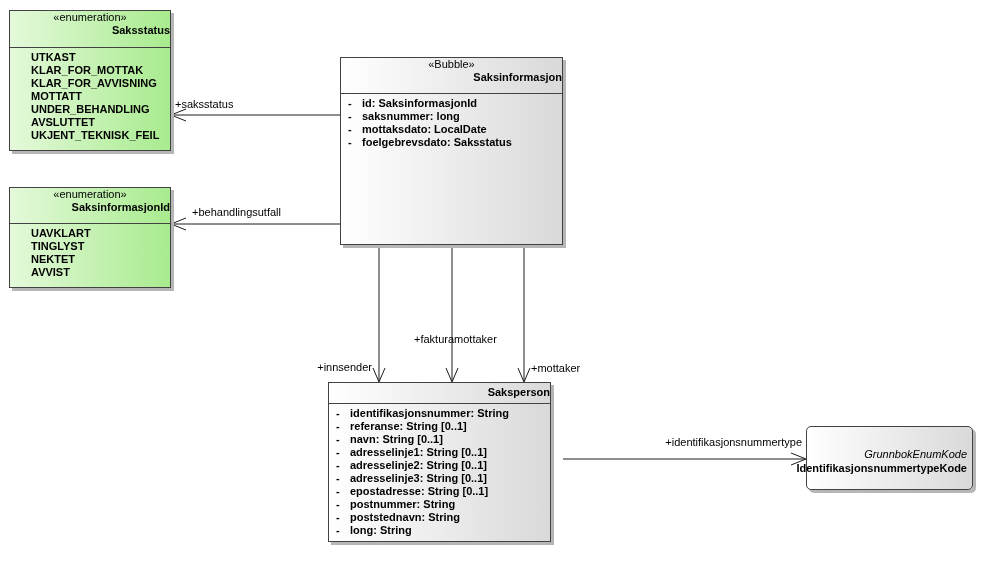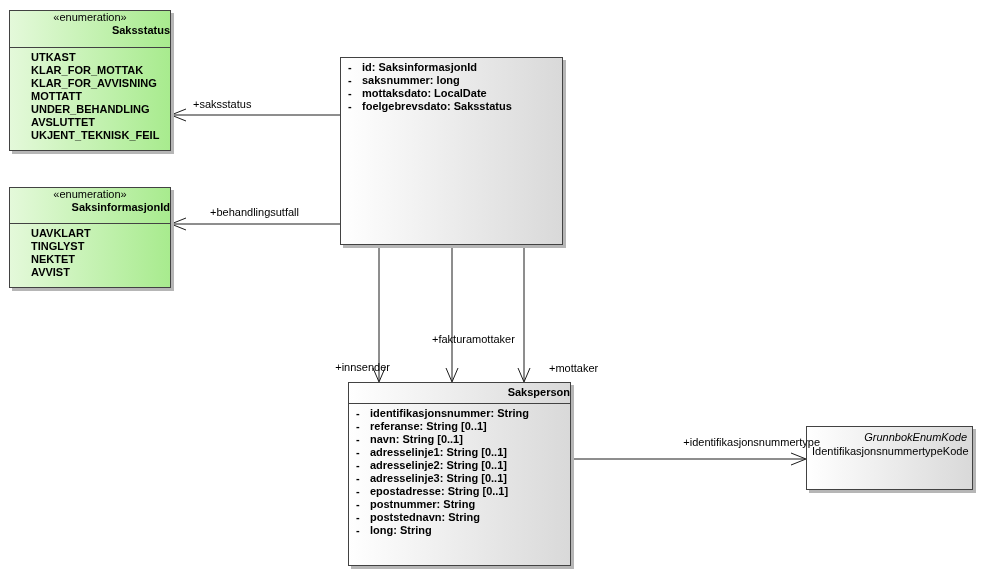--- a/index.html
+++ b/index.html
@@ -44,29 +44,28 @@
     background: linear-gradient(90deg, #e4f9da 0%, #a8eb8e 100%);
   }
   .cls .hdr, .cls .bodyc, .dtype {
     background: linear-gradient(90deg, #ffffff 0%, #d9d9d9 100%);
   }
   .stereo { font-weight: normal; }
   .cname  { font-weight: bold; text-align: right; }
   .lit { padding-left: 21px; white-space: nowrap; }
   .attr { display: flex; white-space: nowrap; }
   .attr .vis { width: 14px; padding-left: 7px; flex: 0 0 auto; }
-  .dtype { border-radius: 0; padding: 3px 5px; box-sizing: border-box; }
+  .dtype { border-radius: 5px; padding: 20px 5px; box-sizing: border-box; align-items: flex-end; }
   .dtype .typelabel { font-style: italic; text-align: right; line-height: 14px; }
-  .dtype .dname { font-weight: normal; text-align: center; line-height: 14px; }
+  .dtype .dname { font-weight: bold; text-align: center; line-height: 14px; }
   .elabel {
     position: absolute;
     line-height: 12px;
     white-space: nowrap;
     background: transparent;
-    padding-left: 18px;
   }
   .r { text-align: right; }
 </style>
 </head>
 <body>
 
 <div class="canvas">
 
   <svg class="connectors">
     <g>
@@ -118,41 +117,45 @@
     </div>
     <div class="bodyc">
       <div class="lit">UAVKLART</div>
       <div class="lit">TINGLYST</div>
       <div class="lit">NEKTET</div>
       <div class="lit">AVVIST</div>
     </div>
   </div>
 
   <div class="node cls" style="left:340px;top:57px;width:223px;height:188px">
+    <div class="hdr" style="height:36px">
+      <div class="stereo">«Bubble»</div>
+      <div class="cname">Saksinformasjon</div>
+    </div>
     <div class="bodyc">
       <div class="attr">
         <span class="vis">-</span>
         <span>id: SaksinformasjonId</span>
       </div>
       <div class="attr">
         <span class="vis">-</span>
         <span>saksnummer: long</span>
       </div>
       <div class="attr">
         <span class="vis">-</span>
         <span>mottaksdato: LocalDate</span>
       </div>
       <div class="attr">
         <span class="vis">-</span>
         <span>foelgebrevsdato: Saksstatus</span>
       </div>
     </div>
   </div>
 
-  <div class="node cls" style="left:348px;top:382px;width:223px;height:184px">
+  <div class="node cls" style="left:328px;top:382px;width:223px;height:160px">
     <div class="hdr" style="height:21px;padding-top:3px">
       <div class="cname">Saksperson</div>
     </div>
     <div class="bodyc">
       <div class="attr">
         <span class="vis">-</span>
         <span>identifikasjonsnummer: String</span>
       </div>
       <div class="attr">
         <span class="vis">-</span>

